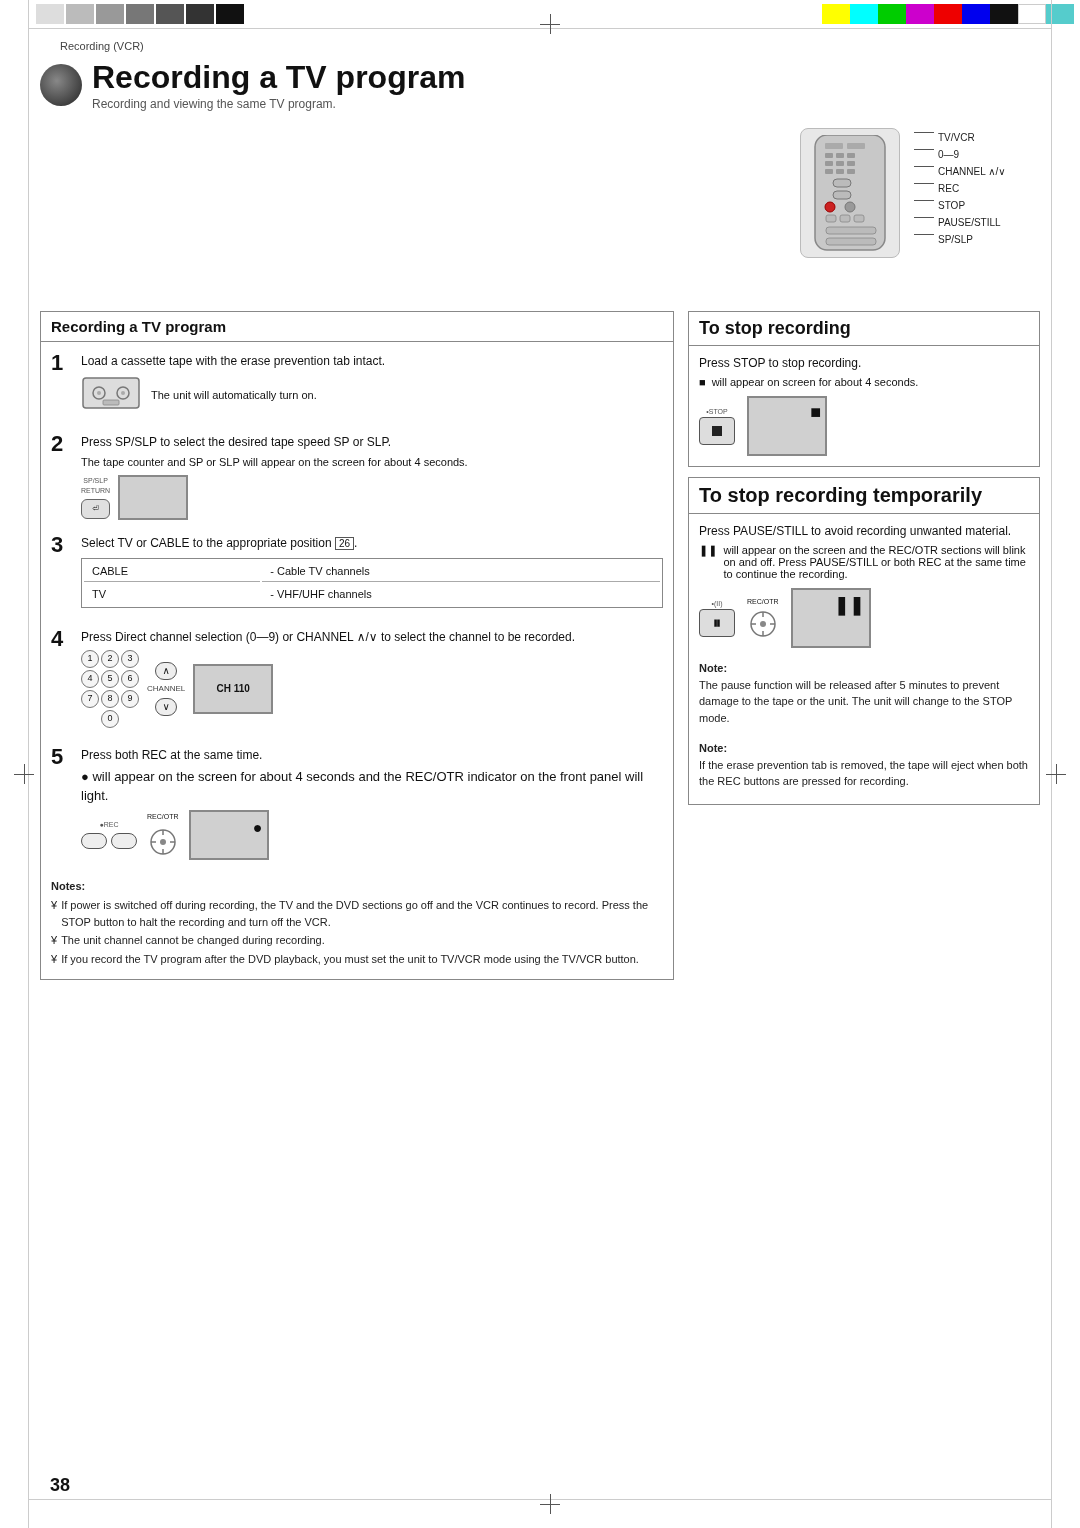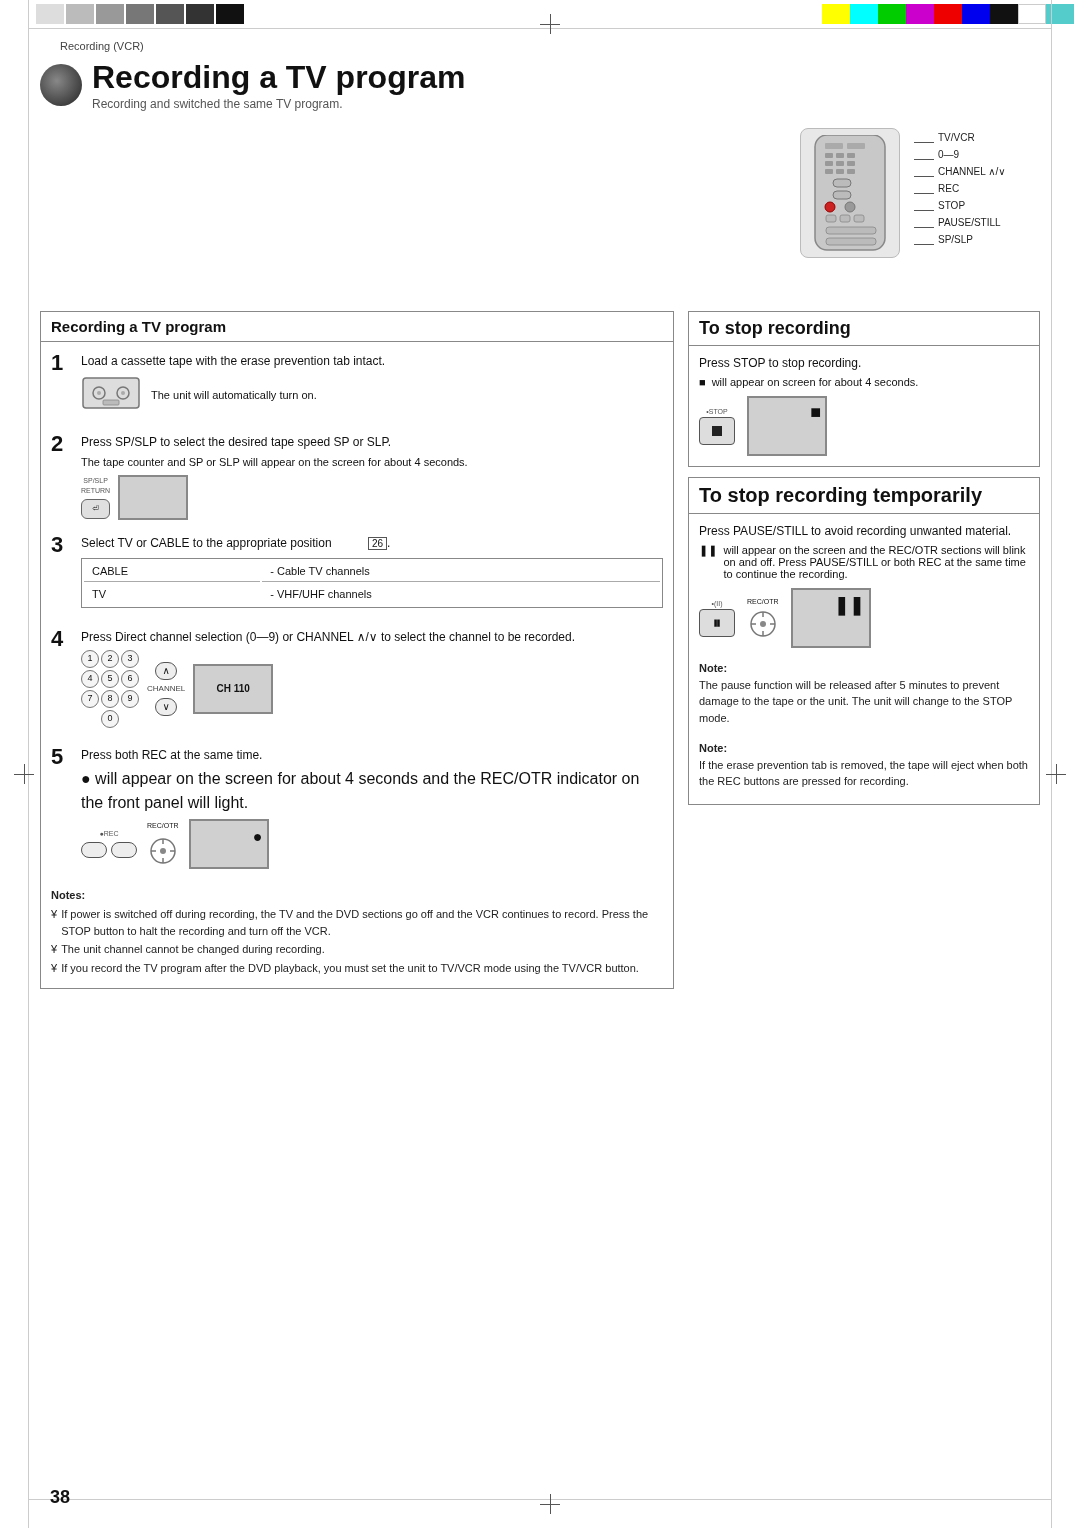--- a/index.html
+++ b/index.html
@@ -173,21 +173,21 @@
       display: flex;
       flex-direction: column;
       justify-content: flex-start;
       gap: 6px;
       font-size: 10px;
       color: #222;
       padding-top: 4px;
     }
     .remote-label-item {
       display: flex;
-      align-items: flex-end;
+      align-items: flex-start;
       gap: 4px;
       white-space: nowrap;
     }
     .remote-arrow-line {
       width: 20px;
       height: 1px;
       background: #555;
       position: relative;
     }
 
@@ -436,21 +436,21 @@
     .black-square {
       width: 10px;
       height: 10px;
       background: #111;
       display: inline-block;
     }
 
     
     .page-num {
       position: absolute;
-      bottom: 20px;
+      bottom: 32px;
       left: 50px;
       font-size: 18px;
       font-weight: bold;
     }
   </style>
 </head>
 <body>
 
 <div class="color-bar-strip">
   <div class="gray-bars">
@@ -487,21 +487,21 @@
 <div class="crosshair" style="top:50%; right:14px;"></div>
 
 <div class="breadcrumb">Recording (VCR)</div>
 
 <div class="main-content">
 
   <div class="title-section">
     <div class="title-icon"></div>
     <div class="title-text-block">
       <div class="main-title">Recording a TV program</div>
-      <div class="subtitle">Recording and switched the same TV program.</div>
+      <div class="subtitle">Recording and viewing the same TV program.</div>
     </div>
   </div>
 
   <div class="remote-diagram">
     <div class="remote-img">
 
       <svg width="90" height="120">
         <rect x="10" y="0" width="70" height="115" rx="12" fill="#c8c8c8" stroke="#888" stroke-width="1.5"></rect>
 
         <rect x="20" y="8" width="18" height="6" rx="1" fill="#aaa"></rect>
@@ -604,21 +604,21 @@
                   </div>
                 </div>
               </div>
             </div>
           </div>
         </div>
 
         <div class="step">
           <div class="step-num">3</div>
           <div class="step-content">
-            <div>Select TV or CABLE  to the appropriate position <span style="border:1px solid #555; padding:0 3px; font-size:10px;margin-left:33px;">26</span>.</div>
+            <div>Select TV or CABLE  to the appropriate position <span style="border:1px solid #555; padding:0 3px; font-size:10px;">26</span>.</div>
             <table class="channel-table">
               <tbody>
                   <tr>
                 <td>CABLE</td>
                 <td>- Cable TV channels</td>
               </tr>
               <tr>
                 <td>TV</td>
                 <td>- VHF/UHF channels</td>
               </tr>
@@ -655,21 +655,21 @@
                 CH 110
               </div>
             </div>
           </div>
         </div>
 
         <div class="step">
           <div class="step-num">5</div>
           <div class="step-content">
             <div>Press both REC at the same time.</div>
-            <div style="font-size:16px; margin: 3px 0;">● will appear on the screen for about 4 seconds and the REC/OTR indicator on the front panel will light.</div>
+            <div style="font-size:13px; margin: 3px 0;">● will appear on the screen for about 4 seconds and the REC/OTR indicator on the front panel will light.</div>
             <div class="rec-area">
 
               <div>
                 <div style="font-size:7px; text-align:center; color:#555; margin-bottom:2px;">●REC</div>
                 <div style="display:flex; gap:4px;">
                   <div class="rec-btn-oval"></div>
                   <div class="rec-btn-oval"></div>
                 </div>
               </div>
 

